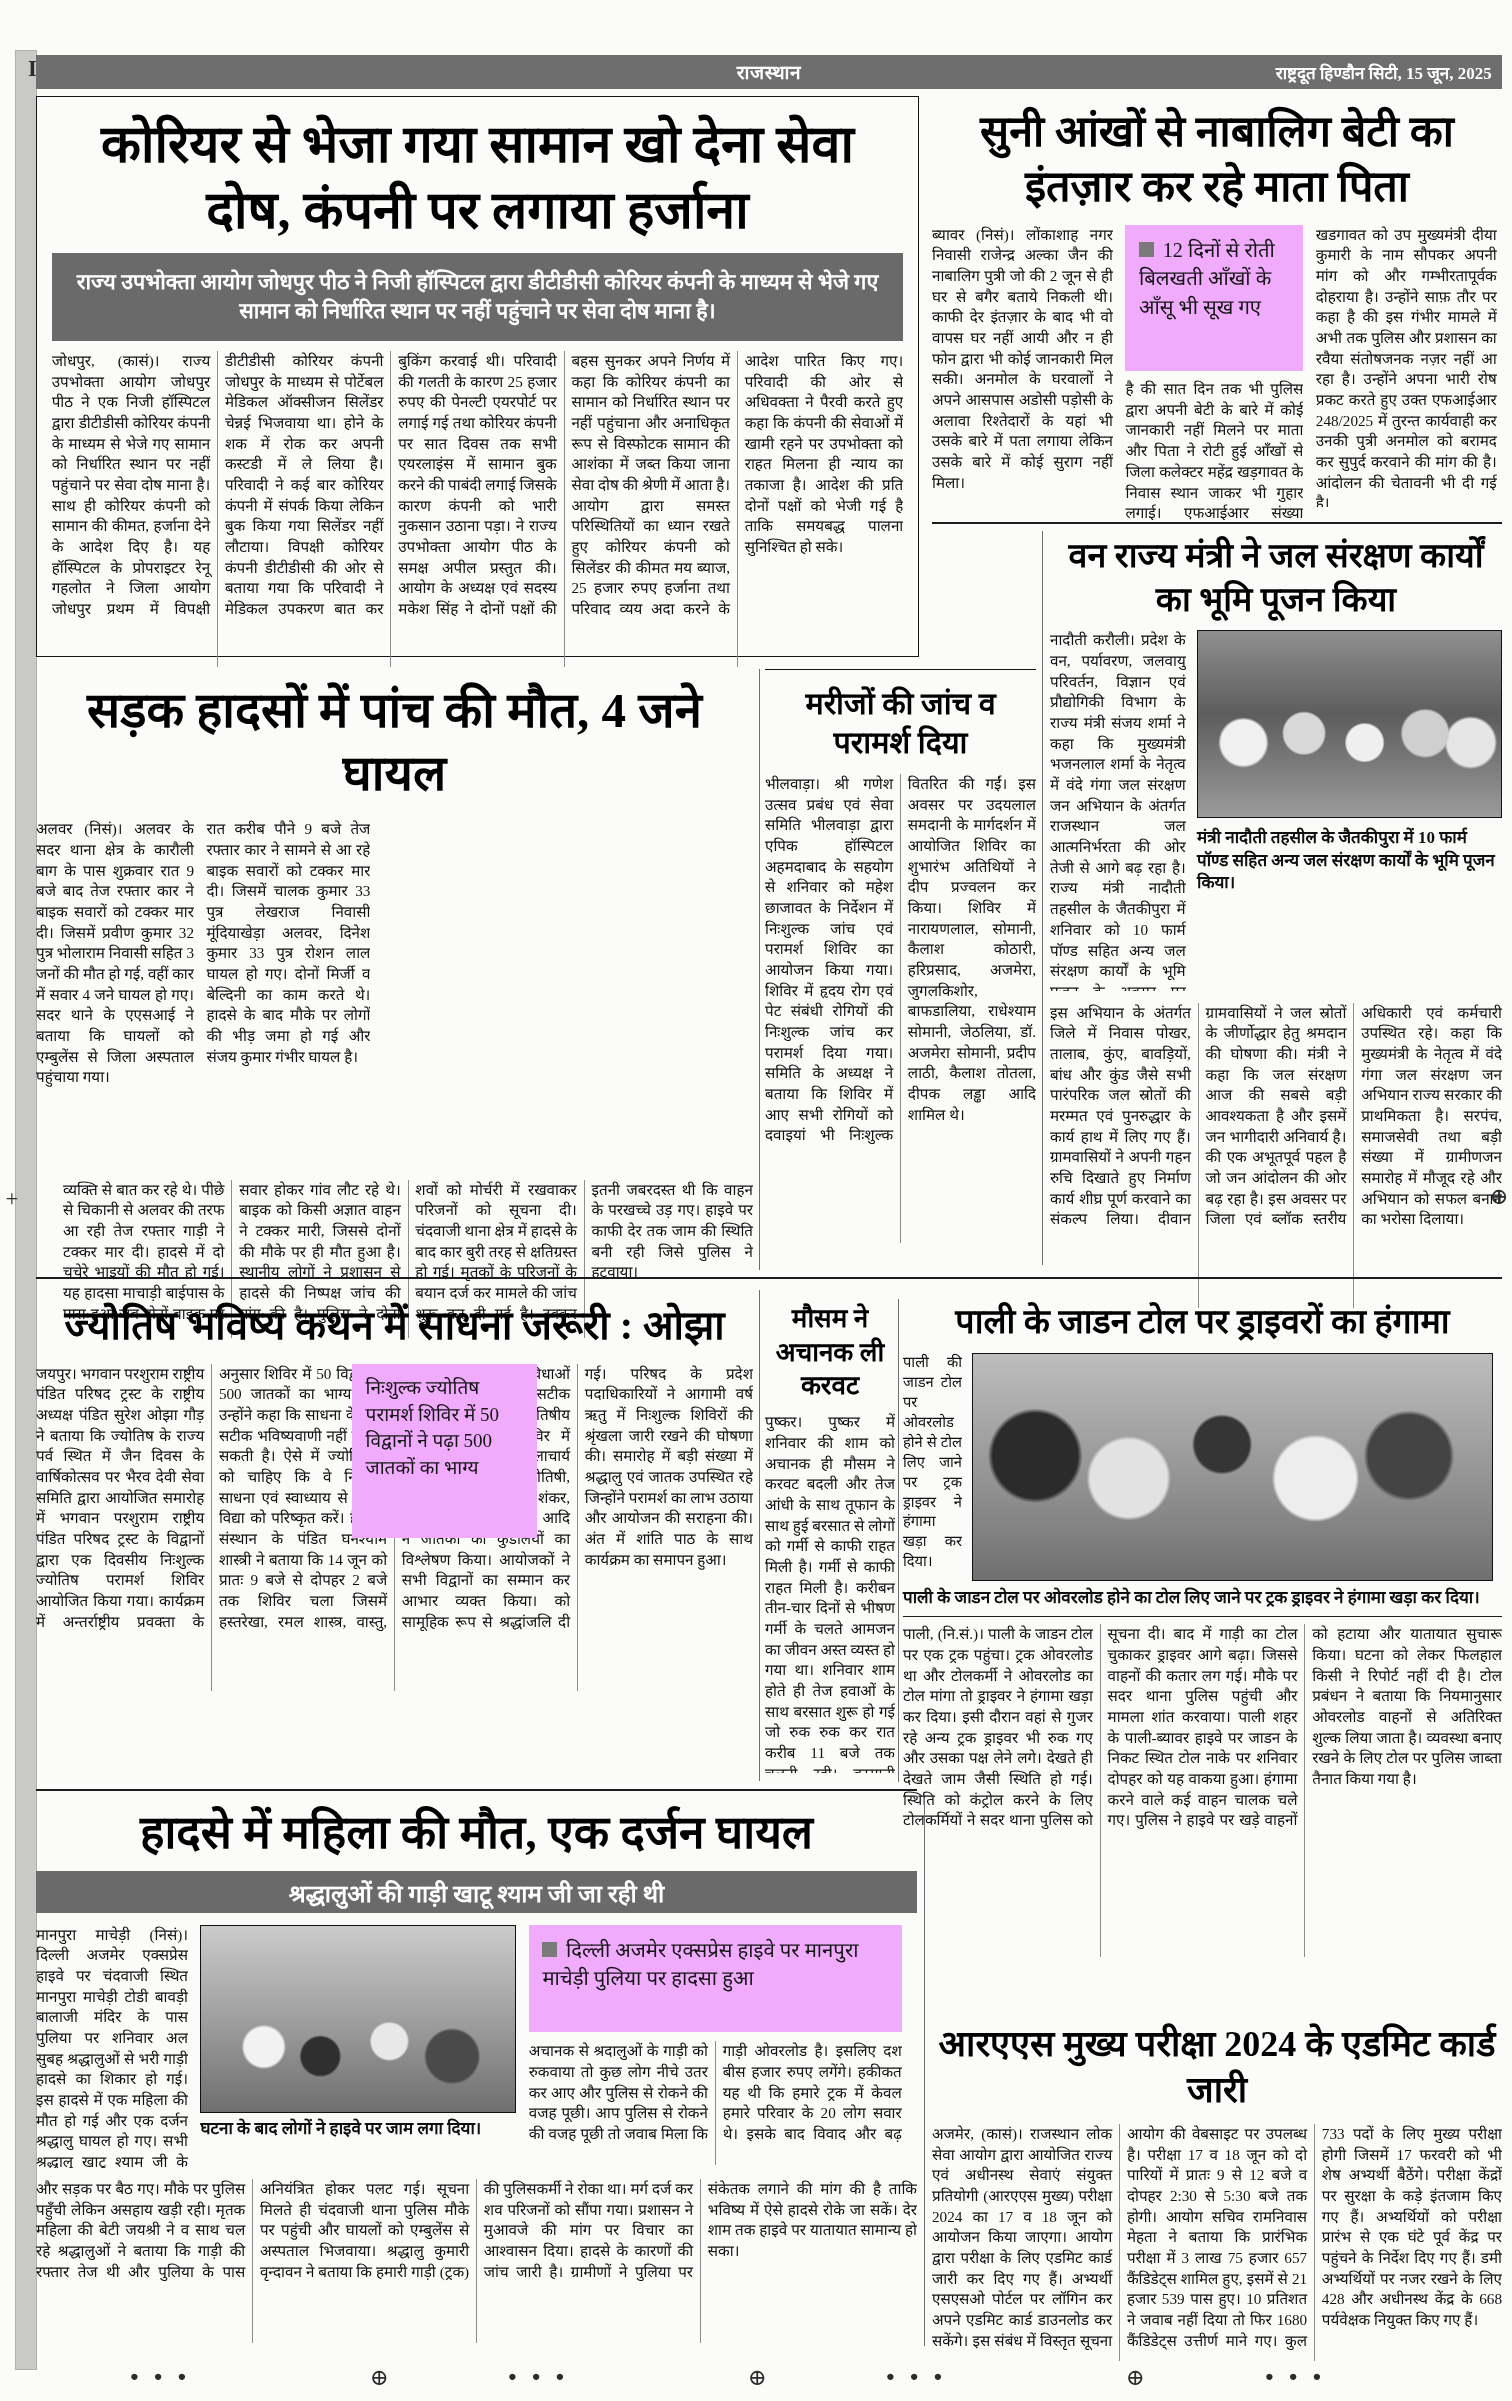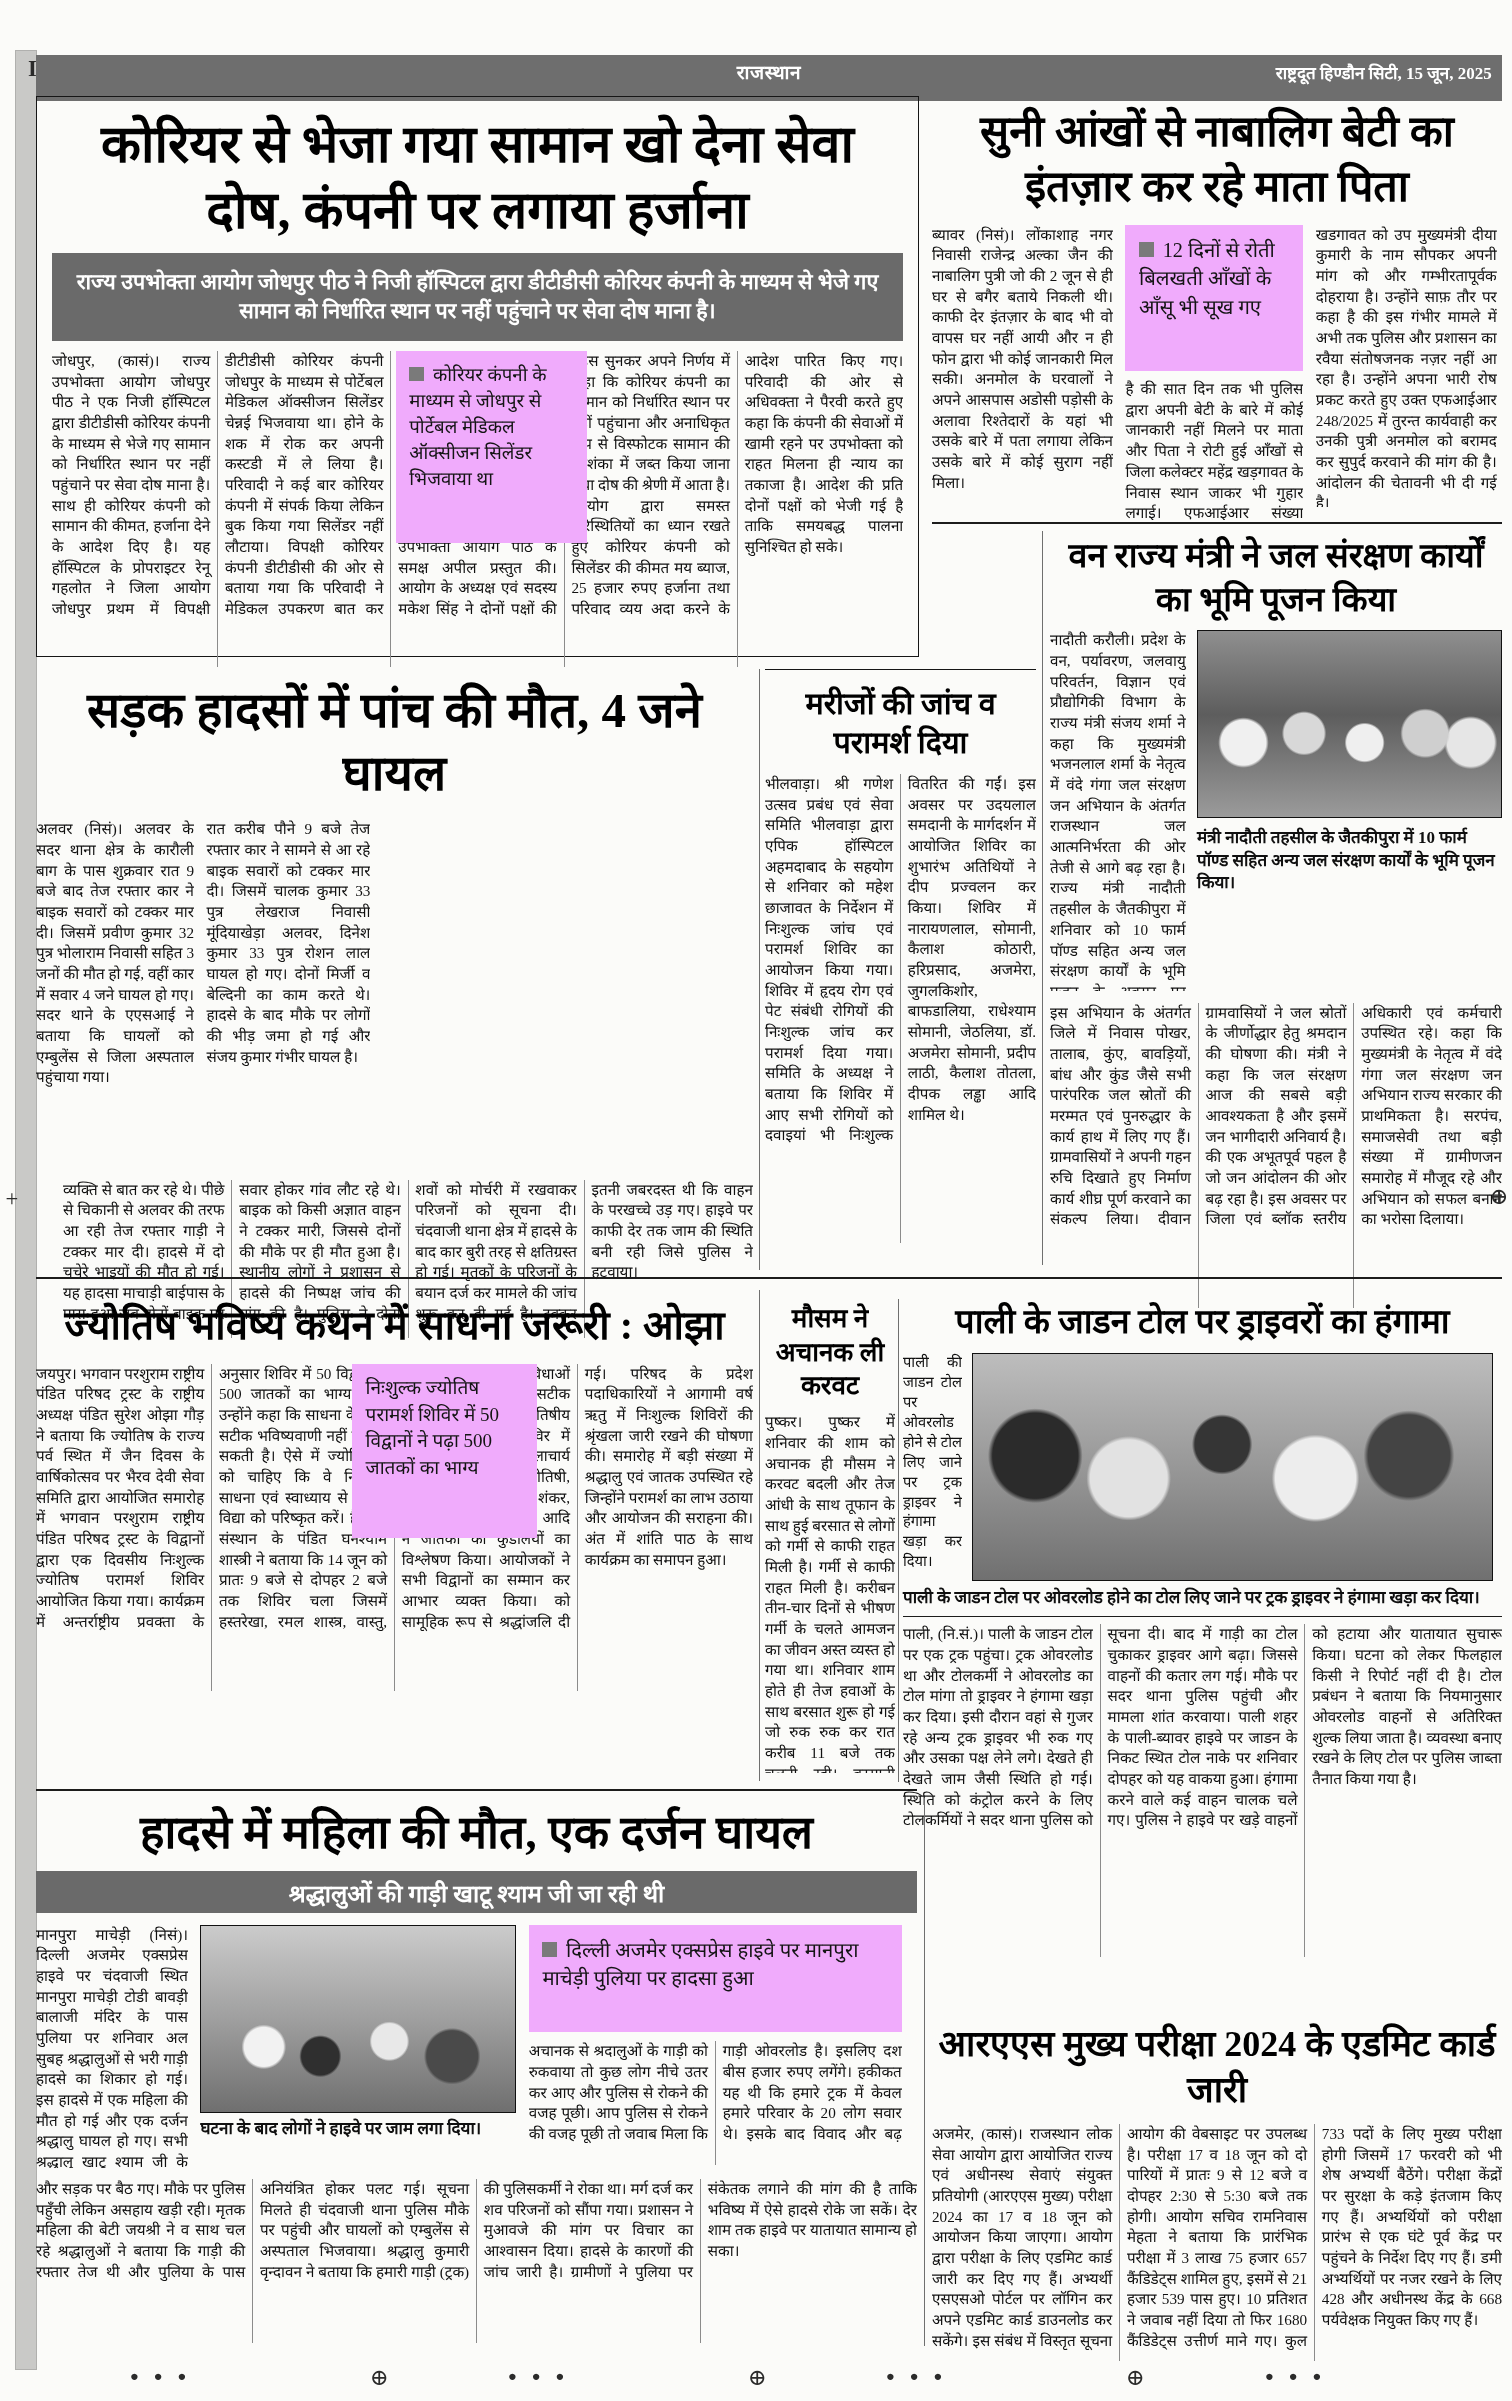--- a/index.html
+++ b/index.html
@@ -2,21 +2,21 @@
 <html lang="hi" style="font-size:9px"><head>
 <meta charset="utf-8">
 <style>
   html,body{margin:0;padding:0;background:#dddddb;}
   .page{position:relative;width:1512px;height:2401px;background:#fbfbf9;
         font-family:"Liberation Serif","DejaVu Serif",serif;color:#101010;overflow:hidden;}
   
   .edge-strip{position:absolute;left:14.7px;top:50px;width:20.3px;height:2318px;background:#c9c9c7;border:0.6px solid #b0b0ae;}
   .pagenum{position:absolute;left:17px;top:56px;width:17px;font-size:22.6px;font-weight:bold;color:#2a2a2a;margin-left:11px;}
   
-  .header-bar{position:absolute;left:36px;top:55px;width:1466px;height:46px;background:#6e6e6e;}
+  .header-bar{position:absolute;left:36px;top:55px;width:1466px;height:34px;background:#6e6e6e;}
   .header-section{position:absolute;left:0;top:0;width:100%;height:34px;display:flex;align-items:center;justify-content:center;
                   color:#fff;font-size:19px;font-weight:bold;letter-spacing:0.6px;}
   .header-edition{position:absolute;right:10.2px;top:0;height:34px;display:flex;align-items:center;color:#fff;font-size:17px;font-weight:bold;}
   
   .art{position:absolute;}
   .headline{font-weight:bold;text-align:center;line-height:1.28;color:#000;}
   .kicker{background:#6a6a6a;color:#fff;font-weight:bold;text-align:center;display:flex;align-items:center;justify-content:center;}
   .body-cols{text-align:justify;font-size:15.2px;line-height:1.36;overflow:hidden;column-gap:14.7px;column-rule:0.6px solid #8b8b8b;}
   .body-plain{text-align:justify;font-size:15.2px;line-height:1.36;overflow:hidden;}
   .graybox{background:#f0abfc;color:#141414;font-weight:normal;padding:11.3px 13.6px;font-size:18.6px;line-height:1.4;}
@@ -71,23 +71,20 @@
   </div>
 
   <div class="art boxed" style="left:36px;top:96px;width:881px;height:559px;">
     <div class="headline" style="font-size:52px;margin:14.7px 17px 5.6px;">कोरियर से भेजा गया सामान खो देना सेवा दोष, कंपनी पर लगाया हर्जाना</div>
     <div class="kicker" style="margin:8px 14.7px;height:68px;font-size:21.5px;line-height:1.35;padding:10px 17px;">राज्य उपभोक्ता आयोग जोधपुर पीठ ने निजी हॉस्पिटल द्वारा डीटीडीसी कोरियर कंपनी के माध्यम से भेजे गए सामान को निर्धारित स्थान पर नहीं पहुंचाने पर सेवा दोष माना है।</div>
     <div style="position:relative;margin:10.2px 14.7px 0;height:316px;">
       <div class="body-cols" style="columns:5;height:316px;">
         <span>जोधपुर, (कासं)। राज्य उपभोक्ता आयोग जोधपुर पीठ ने एक निजी हॉस्पिटल द्वारा डीटीडीसी कोरियर कंपनी के माध्यम से भेजे गए सामान को निर्धारित स्थान पर नहीं पहुंचाने पर सेवा दोष माना है। साथ ही कोरियर कंपनी को सामान की कीमत, हर्जाना देने के आदेश दिए है। यह हॉस्पिटल के प्रोपराइटर रेनू गहलोत ने जिला आयोग जोधपुर प्रथम में विपक्षी डीटीडीसी कोरियर कंपनी जोधपुर के माध्यम से पोर्टेबल मेडिकल ऑक्सीजन सिलेंडर चेन्नई भिजवाया था। होने के शक में रोक कर अपनी कस्टडी में ले लिया है। परिवादी ने कई बार कोरियर कंपनी में संपर्क किया लेकिन बुक किया गया सिलेंडर नहीं लौटाया। विपक्षी कोरियर कंपनी डीटीडीसी की ओर से बताया गया कि परिवादी ने मेडिकल उपकरण बात कर बुकिंग करवाई थी। परिवादी की गलती के कारण 25 हजार रुपए की पेनल्टी एयरपोर्ट पर लगाई गई तथा कोरियर कंपनी पर सात दिवस तक सभी एयरलाइंस में सामान बुक करने की पाबंदी लगाई जिसके कारण कंपनी को भारी नुकसान उठाना पड़ा।</span>
         <span>ने राज्य उपभोक्ता आयोग पीठ के समक्ष अपील प्रस्तुत की। आयोग के अध्यक्ष एवं सदस्य मकेश सिंह ने दोनों पक्षों की बहस सुनकर अपने निर्णय में कहा कि कोरियर कंपनी का सामान को निर्धारित स्थान पर नहीं पहुंचाना और अनाधिकृत रूप से विस्फोटक सामान की आशंका में जब्त किया जाना सेवा दोष की श्रेणी में आता है। आयोग द्वारा समस्त परिस्थितियों का ध्यान रखते हुए कोरियर कंपनी को सिलेंडर की कीमत मय ब्याज, 25 हजार रुपए हर्जाना तथा परिवाद व्यय अदा करने के आदेश पारित किए गए। परिवादी की ओर से अधिवक्ता ने पैरवी करते हुए कहा कि कंपनी की सेवाओं में खामी रहने पर उपभोक्ता को राहत मिलना ही न्याय का तकाजा है। आदेश की प्रति दोनों पक्षों को भेजी गई है ताकि समयबद्ध पालना सुनिश्चित हो सके।</span>
       </div>
-      <div class="graybox" style="position:absolute;left:344px;top:0;width:164px;height:169px;">
-        <span class="sq"></span><span>कोरियर कंपनी के माध्यम से जोधपुर से पोर्टेबल मेडिकल ऑक्सीजन सिलेंडर भिजवाया था</span>
-      </div>
     </div>
   </div>
 
   <div class="art" style="left:932px;top:102px;width:570px;height:412px;">
     <div class="headline" style="font-size:43px;margin:2.3px 3.4px 10.2px;">सुनी आंखों से नाबालिग बेटी का इंतज़ार कर रहे माता पिता</div>
     <div style="display:flex;gap:12.4px;">
       <div class="body-plain" style="width:181px;height:282px;">ब्यावर (निसं)। लोंकाशाह नगर निवासी राजेन्द्र अल्का जैन की नाबालिग पुत्री जो की 2 जून से ही घर से बगैर बताये निकली थी। काफी देर इंतज़ार के बाद भी वो वापस घर नहीं आयी और न ही फोन द्वारा भी कोई जानकारी मिल सकी। अनमोल के घरवालों ने अपने आसपास अडोसी पड़ोसी के अलावा रिश्तेदारों के यहां भी उसके बारे में पता लगाया लेकिन उसके बारे में कोई सुराग नहीं मिला।</div>
       <div style="width:178px;">
         <div class="graybox" style="height:124px;font-size:20.3px;">
           <span class="sq"></span><span>12 दिनों से रोती बिलखती आँखों के आँसू भी सूख गए</span>

